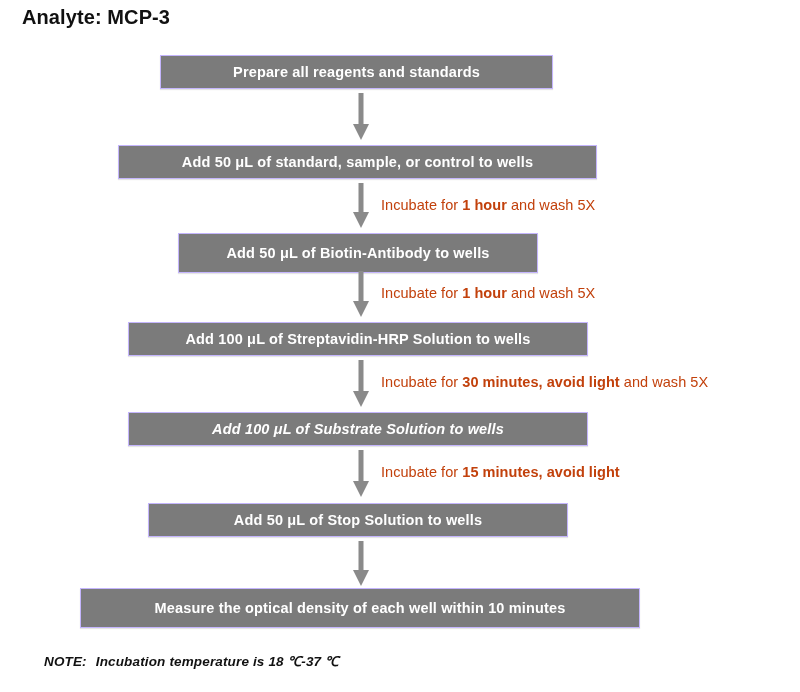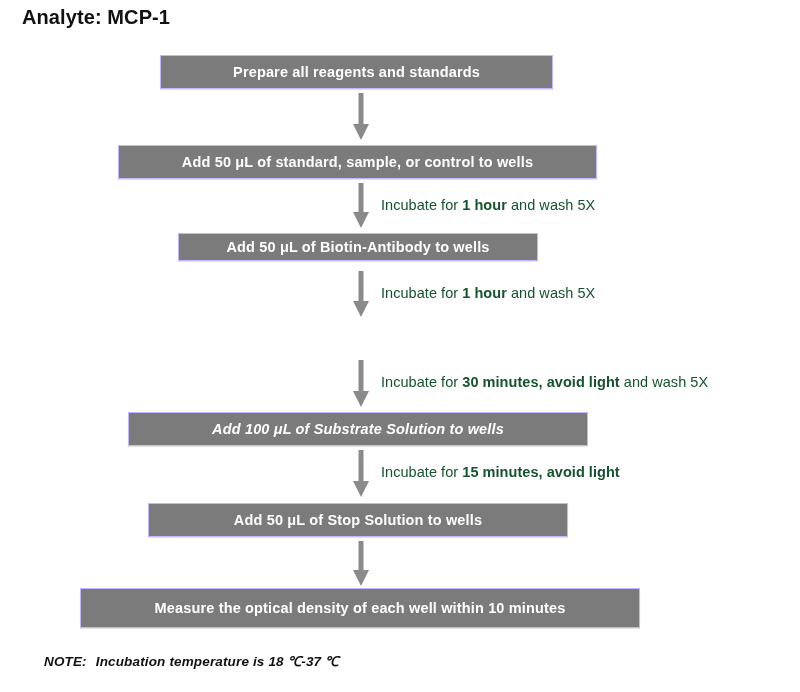--- a/index.html
+++ b/index.html
@@ -53,21 +53,21 @@
     position: absolute;
     width: 22px;
     display: block;
     overflow: visible;
   }
   .arrow svg { display: block; }
 
   .edge-label {
     position: absolute;
     font-size: 14.5px;
-    color: #14532d;
+    color: #c2410c;
     white-space: nowrap;
     letter-spacing: 0.05px;
   }
   .edge-label b { font-weight: bold; }
 
   .note {
     position: absolute;
     left: 44px;
     top: 652px;
     font-size: 13.5px;
@@ -77,21 +77,21 @@
     white-space: nowrap;
     letter-spacing: 0.15px;
   }
   .note .note-label { margin-right: 9px; }
 </style>
 </head>
 <body>
 
 <div id="flow-root">
 
-  <div class="page-title">Analyte: MCP-1</div>
+  <div class="page-title">Analyte: MCP-3</div>
 
   <div class="step-box" style="left:160px; top:55px; width:393px; height:34px;">
     <span>Prepare all reagents and standards</span>
   </div>
 
   <div class="arrow" style="left:350px; top:93px; height:48px;">
     <svg width="22" height="48" viewBox="0 0 22 48">
       <rect x="8.5" y="0" width="5" height="33" fill="#8a8a8a"></rect>
       <polygon points="3,31 19,31 11,47" fill="#8a8a8a"></polygon>
     </svg>
@@ -104,34 +104,37 @@
   <div class="arrow" style="left:350px; top:183px; height:46px;">
     <svg width="22" height="46" viewBox="0 0 22 46">
       <rect x="8.5" y="0" width="5" height="31" fill="#8a8a8a"></rect>
       <polygon points="3,29 19,29 11,45" fill="#8a8a8a"></polygon>
     </svg>
   </div>
   <div class="edge-label" style="left:381px; top:197px;">
     <span>Incubate for </span><b>1 hour</b><span> and wash 5X</span>
   </div>
 
-  <div class="step-box" style="left:178px; top:233px; width:360px; height:28px;">
+  <div class="step-box" style="left:178px; top:233px; width:360px; height:40px;">
     <span>Add 50 μL of Biotin-Antibody to wells</span>
   </div>
 
   <div class="arrow" style="left:350px; top:271px; height:47px;">
     <svg width="22" height="47" viewBox="0 0 22 47">
       <rect x="8.5" y="0" width="5" height="32" fill="#8a8a8a"></rect>
       <polygon points="3,30 19,30 11,46" fill="#8a8a8a"></polygon>
     </svg>
   </div>
   <div class="edge-label" style="left:381px; top:285px;">
     <span>Incubate for </span><b>1 hour</b><span> and wash 5X</span>
   </div>
 
+  <div class="step-box" style="left:128px; top:322px; width:460px; height:34px;">
+    <span>Add 100 μL of Streptavidin-HRP Solution to wells</span>
+  </div>
 
   <div class="arrow" style="left:350px; top:360px; height:48px;">
     <svg width="22" height="48" viewBox="0 0 22 48">
       <rect x="8.5" y="0" width="5" height="33" fill="#8a8a8a"></rect>
       <polygon points="3,31 19,31 11,47" fill="#8a8a8a"></polygon>
     </svg>
   </div>
   <div class="edge-label" style="left:381px; top:374px;">
     <span>Incubate for </span><b>30 minutes, avoid light</b><span> and wash 5X</span>
   </div>

